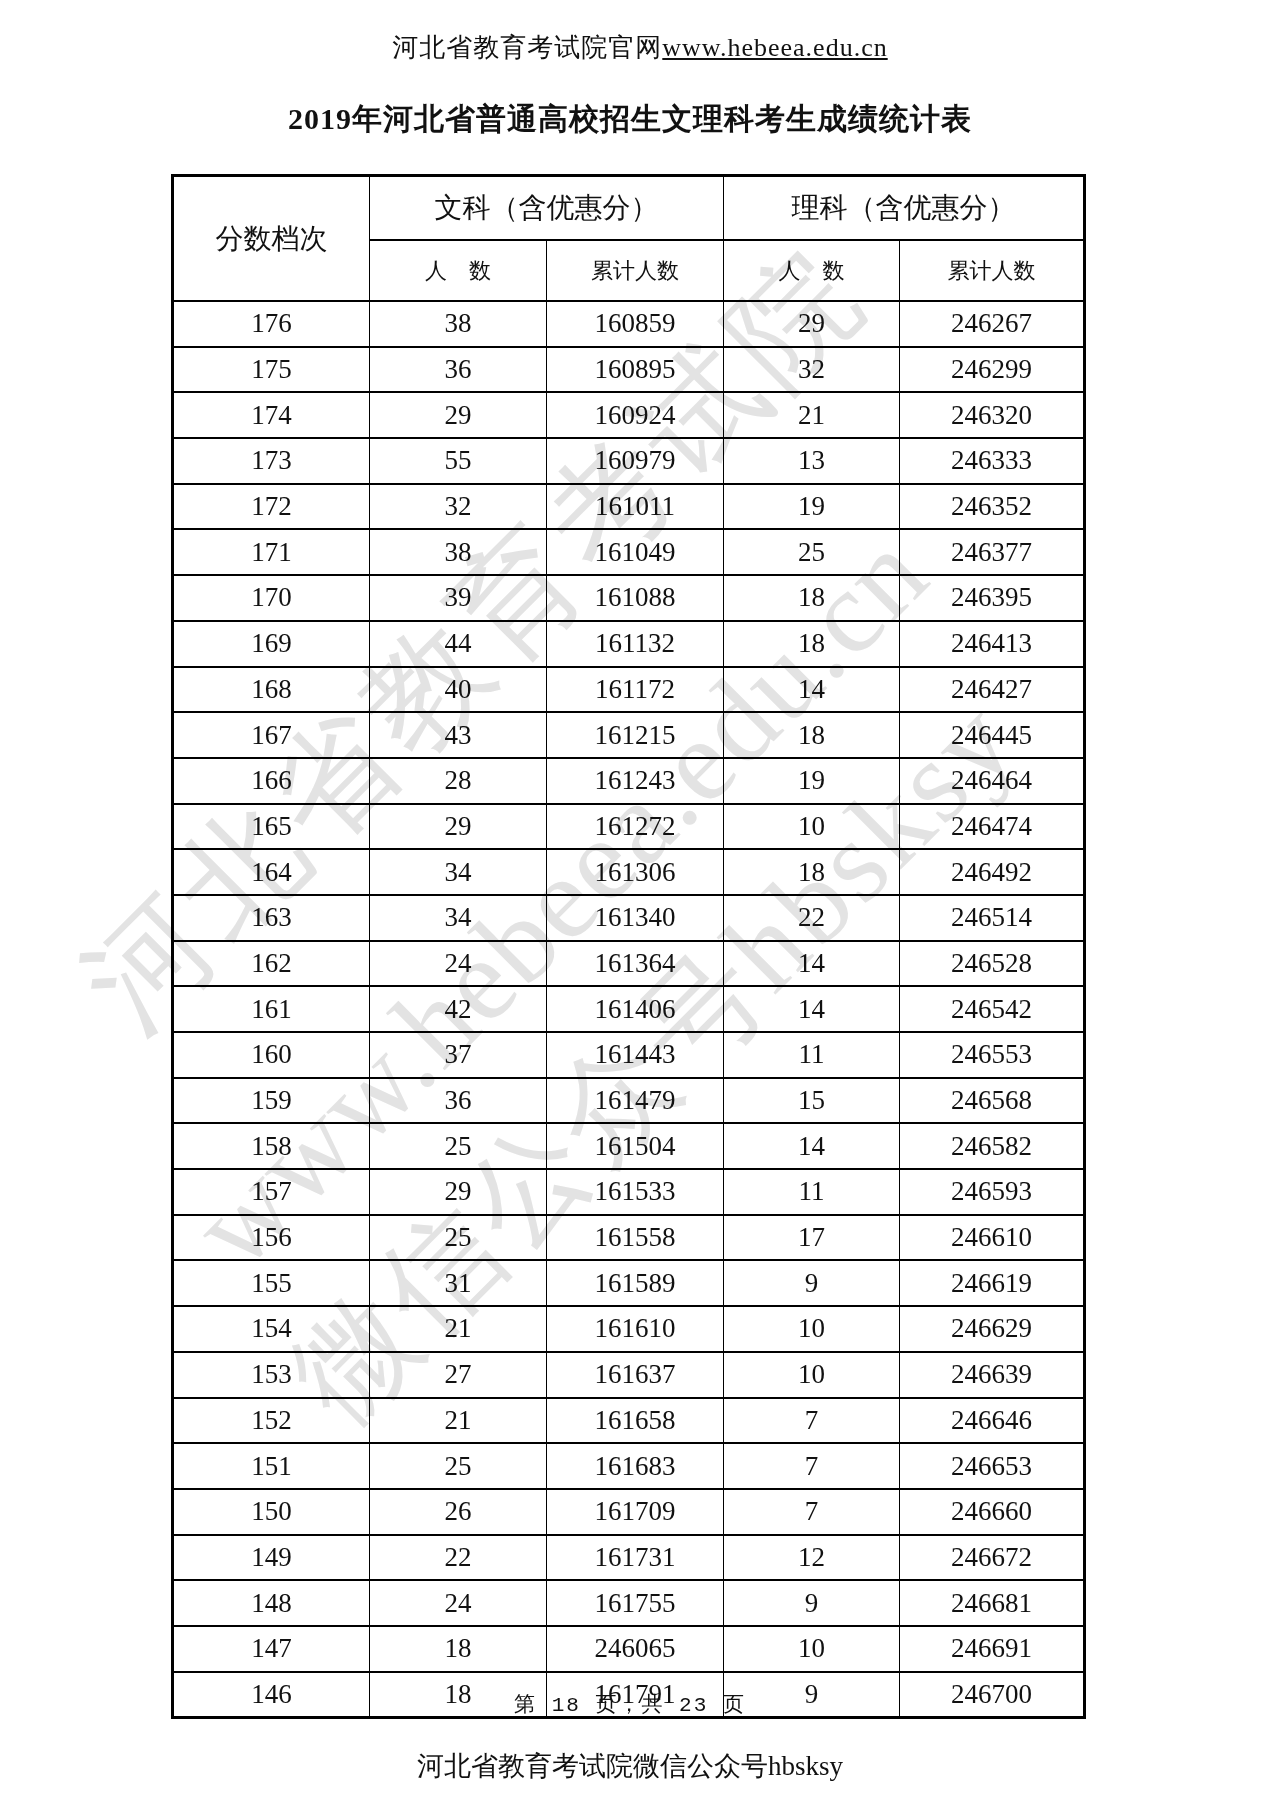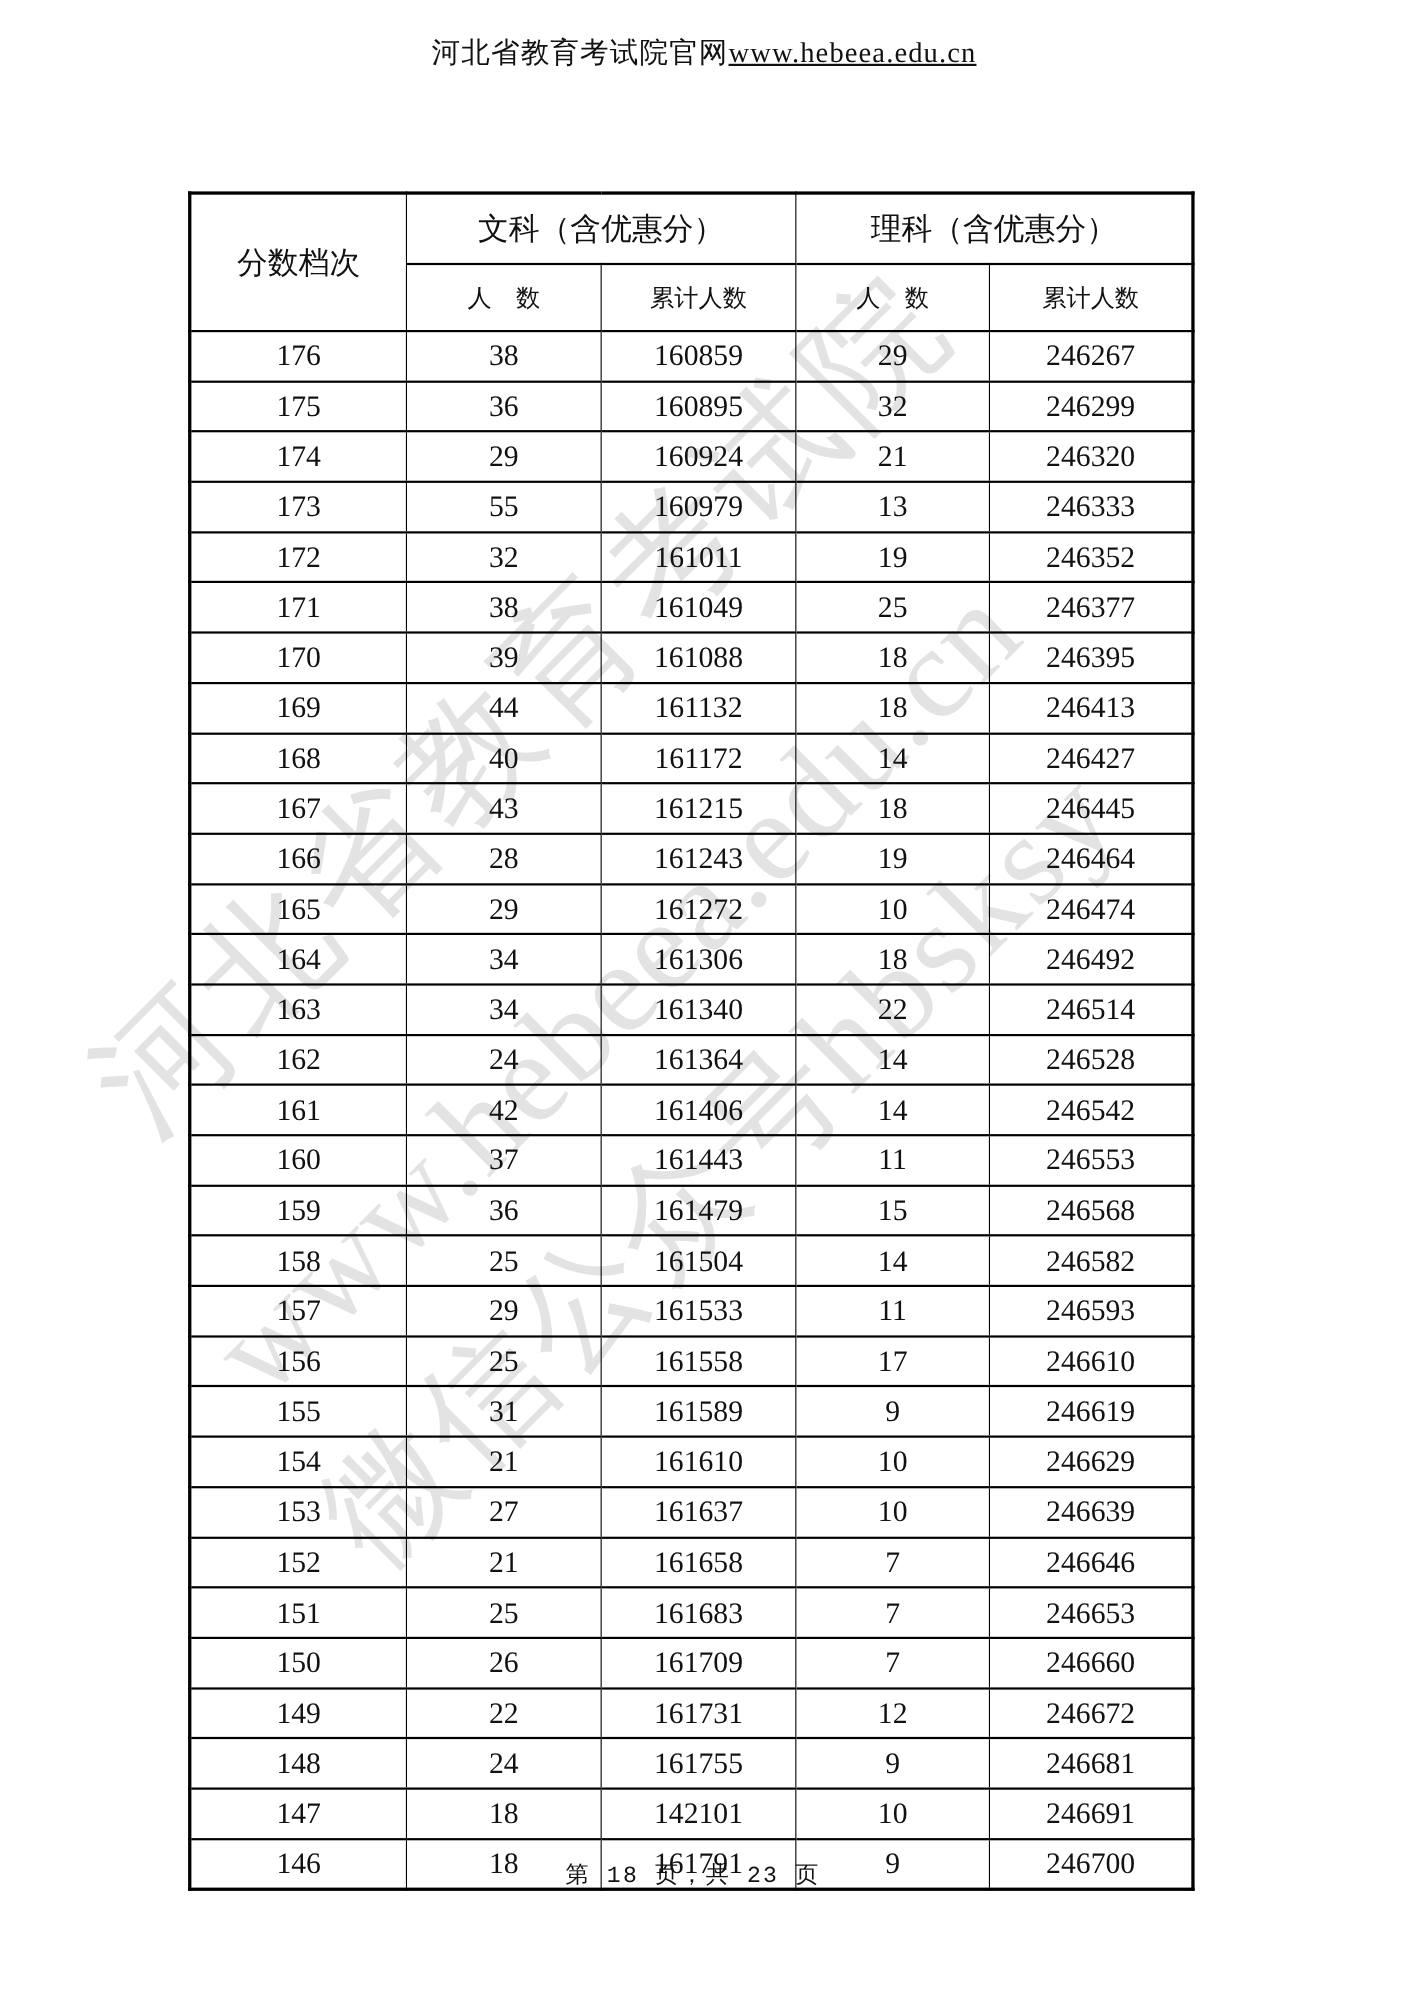--- a/index.html
+++ b/index.html
@@ -88,20 +88,21 @@
 
   <div class="wm wm-1" style="color: rgb(227, 227, 227);">河北省教育考试院</div>
   <div class="wm wm-2" style="color: rgb(227, 227, 227);">www.hebeea.edu.cn</div>
   <div class="wm wm-3" style="color: rgb(227, 227, 227);">微信公众号hbsksy</div>
 
   <div class="content">
 
     <div class="site-header"><span>河北省教育考试院官网</span><span class="site-url">www.hebeea.edu.cn</span>
     </div>
 
+    <div class="doc-title">2019年河北省普通高校招生文理科考生成绩统计表</div>
 
     <table class="score-table">
       <colgroup>
         <col style="width:197px">
         <col style="width:177px">
         <col style="width:177px">
         <col style="width:176px">
         <col style="width:185px">
       </colgroup>
       <thead>
@@ -317,30 +318,31 @@
           <tr>
             <td>148</td>
             <td>24</td>
             <td>161755</td>
             <td>9</td>
             <td>246681</td>
           </tr>
           <tr>
             <td>147</td>
             <td>18</td>
-            <td>142101</td>
+            <td>246065</td>
             <td>10</td>
             <td>246691</td>
           </tr>
           <tr>
             <td>146</td>
             <td>18</td>
             <td>161791</td>
             <td>9</td>
             <td>246700</td>
           </tr>
         </tbody>
     </table>
 
     <div class="page-info">第 18 页，共 23 页</div>
+    <div class="wechat-info">河北省教育考试院微信公众号hbsksy</div>
 
   </div>
 </div>
 
 </body></html>

